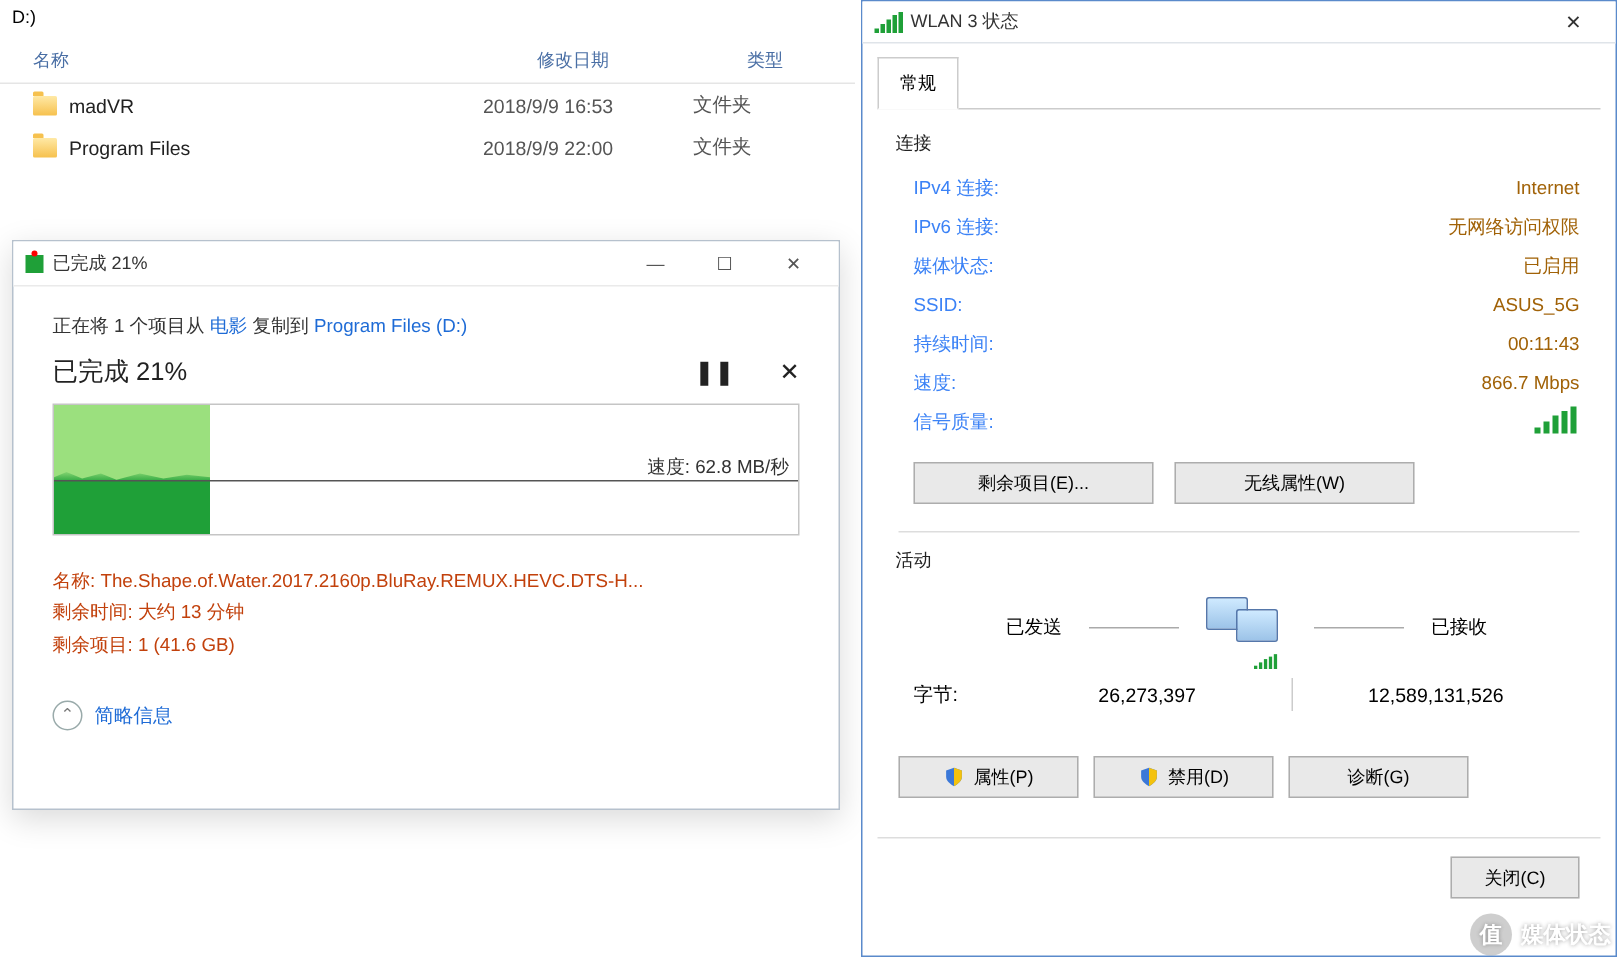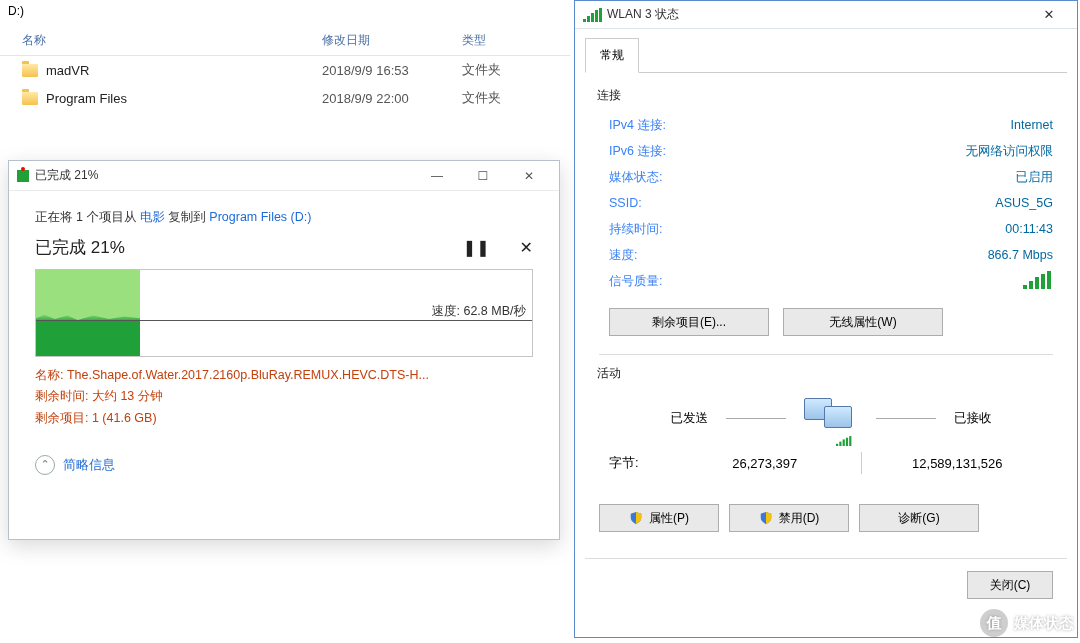--- a/index.html
+++ b/index.html
@@ -3,21 +3,21 @@
 <meta charset="utf-8">
 <style>
 * { box-sizing: border-box; margin: 0; padding: 0; font-family: "Microsoft YaHei", "Segoe UI", sans-serif; }
 body { width: 1080px; height: 643px; background: #fff; position: relative; overflow: hidden; font-size: 12px; color: #000; }
 
 
 .explorer { position: absolute; left: 0; top: 0; width: 570px; height: 643px; background: #fff; }
 .explorer .path { padding: 4px 8px; color: #000; font-size: 12px; }
 .explorer .cols { display: flex; padding: 10px 0 6px 0; border-bottom: 1px solid #e5e5e5; color: #4a6fa5; font-size: 12px; }
 .explorer .cols .c1 { width: 322px; padding-left: 22px; }
-.explorer .cols .c2 { width: 140px; }
+.explorer .cols .c2 { width: 140px; margin-left: 36px; }
 .explorer .cols .c3 { flex: 1; }
 .explorer .row { display: flex; align-items: center; height: 28px; font-size: 13px; color: #222; }
 .explorer .row .c1 { width: 322px; padding-left: 22px; display: flex; align-items: center; gap: 8px; }
 .explorer .row .c2 { width: 140px; color: #555; }
 .explorer .row .c3 { flex: 1; color: #555; }
 .folder-ico { width: 16px; height: 13px; background: linear-gradient(#ffe9a6,#f6c14e); border-radius: 1px; position: relative; }
 .folder-ico::before { content:""; position:absolute; left:0; top:-3px; width:7px; height:3px; background:#f6c14e; border-radius:1px 1px 0 0; }
 
 
 .copy { position: absolute; left: 8px; top: 160px; width: 552px; height: 380px; background: #fff; border: 1px solid #b6c1cd; box-shadow: 0 6px 20px rgba(0,0,0,.15); }
@@ -26,21 +26,21 @@
 .copy .titlebar .sq::after{content:"";position:absolute;left:4px;top:-3px;width:4px;height:4px;background:#f00;border-radius:50%;}
 .copy .titlebar .t { flex: 1; font-size: 12px; color: #333; }
 .copy .titlebar .btns { display: flex; gap: 2px; }
 .copy .titlebar .wb { width: 44px; height: 28px; display: flex; align-items: center; justify-content: center; color: #555; }
 .copy .body { padding: 18px 26px 10px 26px; }
 .copy .line1 { font-size: 12.5px; color: #333; margin-bottom: 10px; }
 .copy .line1 .lnk { color: #1e6bd6; }
 .copy .header2 { display: flex; align-items: center; justify-content: space-between; margin-bottom: 10px; }
 .copy .header2 .pct { font-size: 17px; color: #222; }
 .copy .header2 .ctl { display: flex; gap: 30px; font-size: 16px; color: #222; }
-.copy .graph { border: 1px solid #c5c5c5; height: 88px; position: relative; overflow: hidden; margin-bottom: 8px; }
+.copy .graph { border: 1px solid #c5c5c5; height: 88px; position: relative; overflow: hidden; margin-bottom: 20px; }
 .copy .graph .fillA { position: absolute; left: 0; top: 0; width: 21%; height: 58%; background: #9be07e; }
 .copy .graph .fillB { position: absolute; left: 0; bottom: 0; width: 21%; height: 42%; background: #1fa038; }
 .copy .graph .wave { position:absolute; left:0; bottom:40%; width:21%; height:10%; background: linear-gradient(#9be07e,#1fa038); clip-path: polygon(0 60%,8% 20%,18% 70%,30% 30%,40% 80%,55% 30%,70% 70%,85% 40%,100% 60%,100% 100%,0 100%); }
 .copy .graph .midline { position:absolute; left:0; right:0; top:58%; height:1px; background:#555; }
 .copy .graph .splab { position:absolute; right:6px; top:38%; font-size:12.5px; color:#333; background:transparent; }
 .copy .info { font-size: 12.5px; color: #c2410c; line-height: 1.7; margin-top: 6px; }
 .copy .collapse { display:flex; align-items:center; gap:8px; color:#1e6bd6; margin-top: 26px; font-size: 13px; cursor: pointer; }
 .copy .collapse .circ { width:20px; height:20px; border:1px solid #9aa; border-radius:50%; display:flex; align-items:center; justify-content:center; color:#777; font-size:11px; }
 
 
@@ -55,21 +55,21 @@
 .wlan .titlebar .sig span:nth-child(5){left:16px;height:14px;}
 .wlan .titlebar .ttl { flex:1; font-size: 12px; color:#333; }
 .wlan .titlebar .close { width:44px; height:26px; display:flex; align-items:center; justify-content:center; color:#333; font-size:13px; }
 .wlan .tabs { padding: 8px 10px 0 10px; display:flex; }
 .wlan .tab { border:1px solid #ccc; border-bottom: 1px solid #fff; padding: 8px 14px; font-size:12px; background:#fff; position:relative; top:1px; }
 .wlan .tabline { border-bottom:1px solid #ccc; margin: 0 10px; }
 .wlan .sect { padding: 14px 24px 4px 34px; }
 .wlan .sect-title { font-size:12px; color:#222; margin-left:-12px; margin-bottom: 8px; }
 .wlan .kv { display:flex; justify-content: space-between; height: 26px; align-items: center; font-size: 12.5px; color: #222; }
 .wlan .kv .k { color:#3b82f6; }
-.wlan .kv .v { color:#0369a1; }
+.wlan .kv .v { color:#a16207; }
 .wlan .sigv { width:30px; height:18px; position:relative; display:inline-block; }
 .wlan .sigv span{position:absolute;bottom:0;width:4px;background:#1fa038;}
 .wlan .sigv span:nth-child(1){left:0;height:4px;}
 .wlan .sigv span:nth-child(2){left:6px;height:8px;}
 .wlan .sigv span:nth-child(3){left:12px;height:12px;}
 .wlan .sigv span:nth-child(4){left:18px;height:15px;}
 .wlan .sigv span:nth-child(5){left:24px;height:18px;}
 .wlan .btns2 { display:flex; gap:14px; padding: 10px 24px 14px 34px; }
 .wlan .wbtn { flex:0 0 160px; height:28px; border:1px solid #adadad; background:#e9e9e9; font-size:12px; display:flex; align-items:center; justify-content:center; cursor:pointer; }
 .wlan .hr { border-top:1px solid #ddd; margin: 4px 24px 0 24px; }

